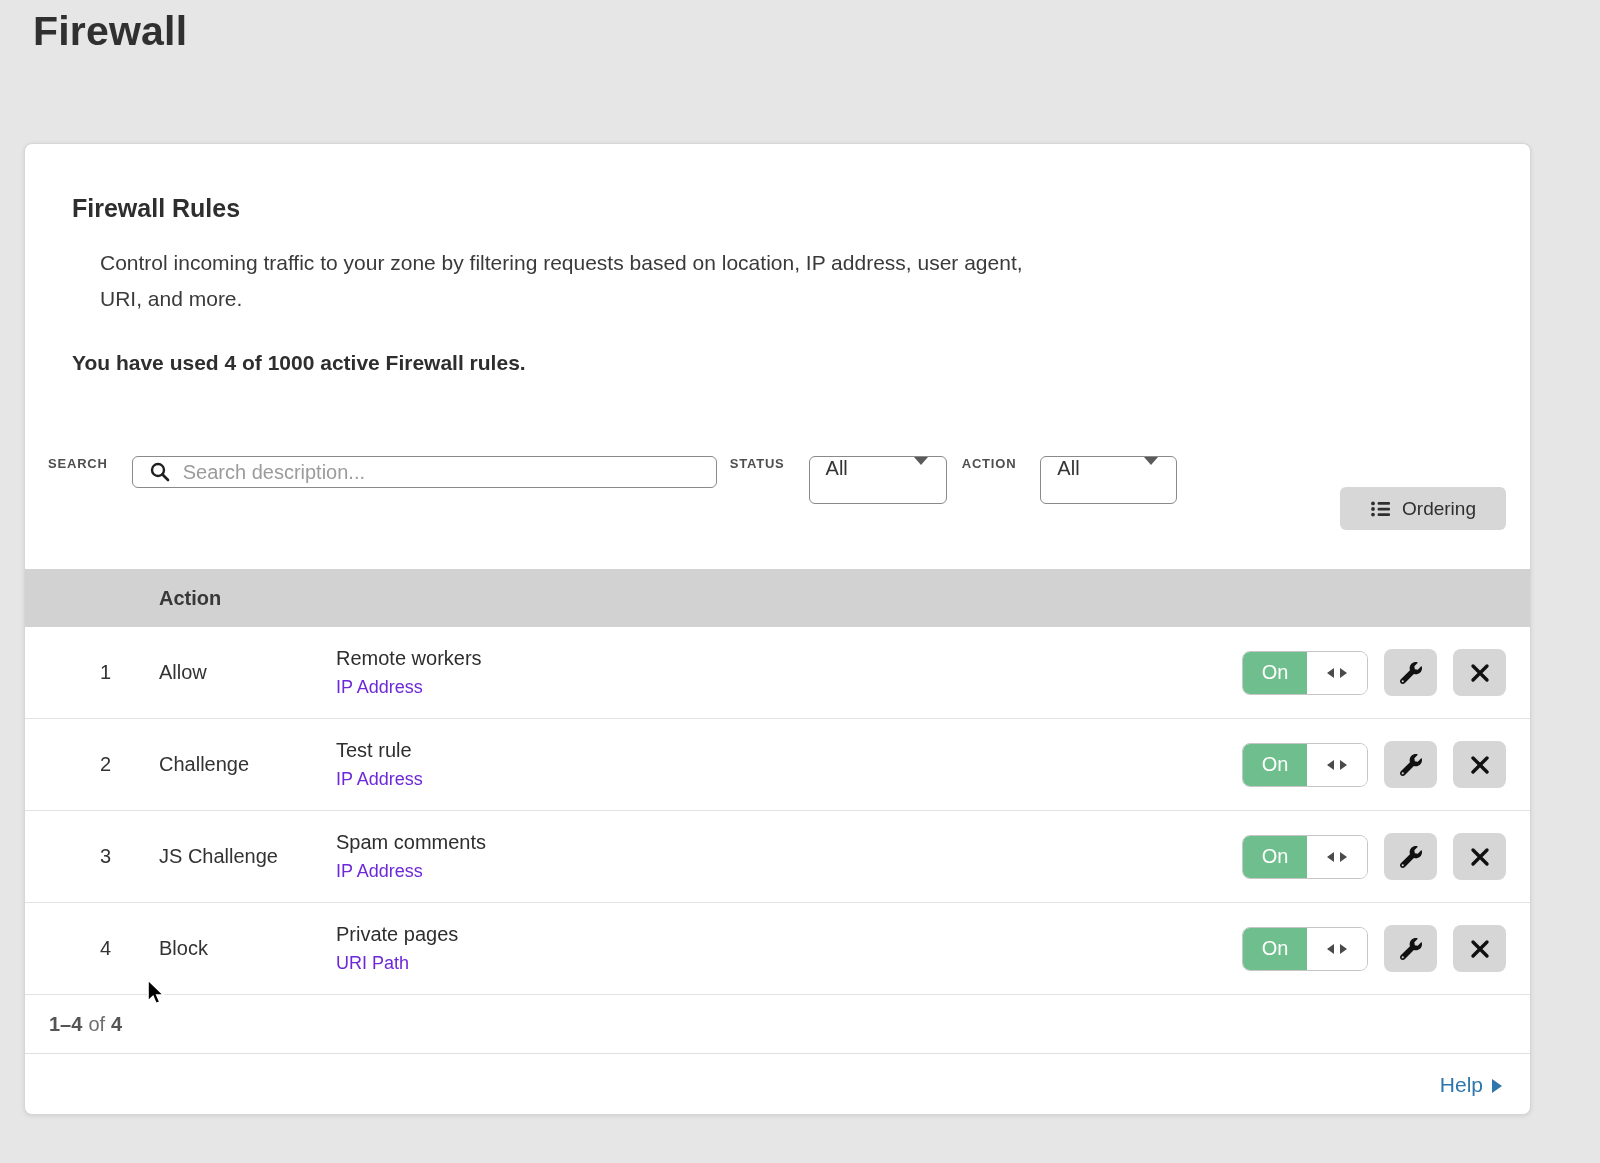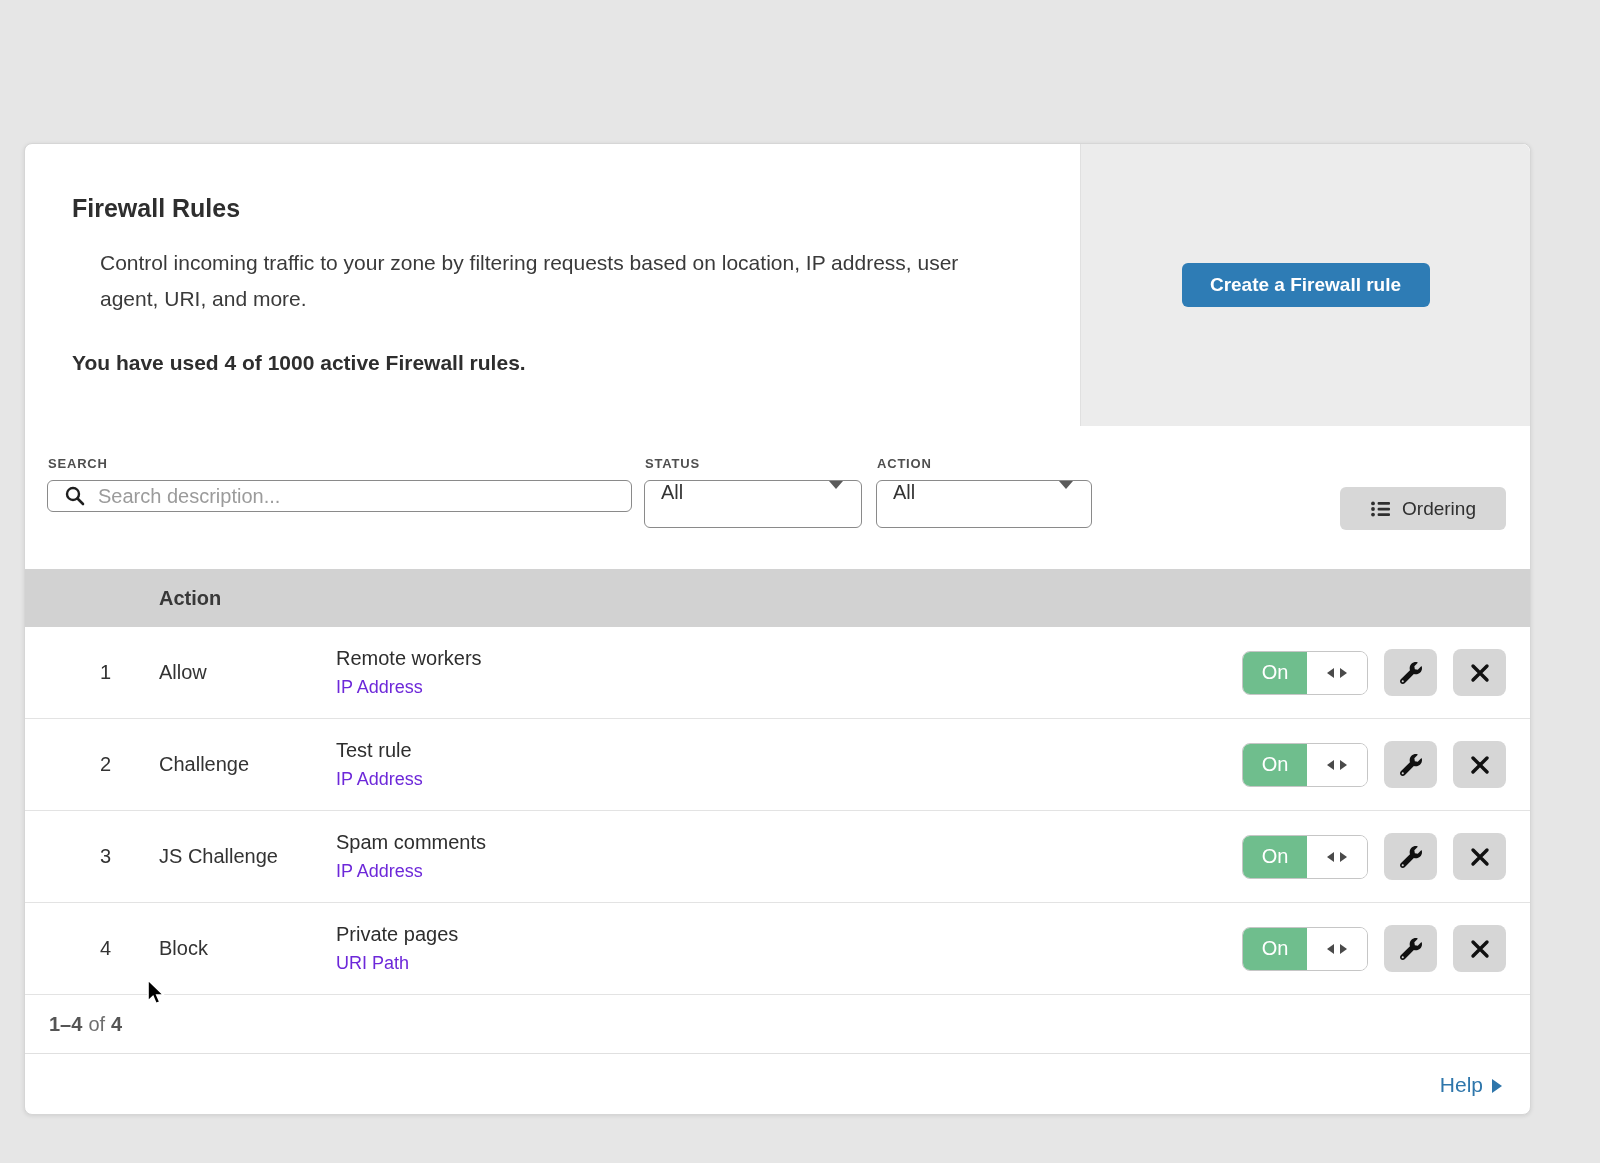--- a/index.html
+++ b/index.html
@@ -53,21 +53,21 @@
     cursor: pointer;
     display: flex; align-items: center; justify-content: center;
   }
 
   
   .filters {
     height: 143px;
     padding: 30px 24px 0 22px;
     display: flex; align-items: flex-start;
   }
-  .filter-group { display: flex; flex-direction: column; }
+  .filter-group { display: flex; flex-direction: row; gap: 24px; }
   .filter-label {
     font-size: 13px; font-weight: 700; letter-spacing: 0.8px;
     color: #4f4f4f; margin: 0 0 9px 1px;
   }
   .search-box {
     width: 585px; height: 32px;
     border: 1.5px solid #8a8a8a; border-radius: 6px;
     background: #fff;
     display: flex; align-items: center;
     padding: 0 14px 0 16px;
@@ -189,32 +189,30 @@
     margin-top: 2px;
   }
 
   
   .cursor { position: absolute; left: 142px; top: 978px; pointer-events: none; }
 </style>
 </head>
 <body>
 
 <div class="page-header">
+  <div class="page-title">Firewall</div>
 </div>
 
 <div class="card">
 
   <div class="card-top">
     <div class="intro">
       <div class="intro-heading">Firewall Rules</div>
       <div class="intro-desc">Control incoming traffic to your zone by filtering requests based on location, IP address, user agent, URI, and more.</div>
       <div class="intro-usage">You have used 4 of 1000 active Firewall rules.</div>
-    </div>
-    <div class="side-panel">
-      <button class="create-btn">Create a Firewall rule</button>
     </div>
   </div>
 
   <div class="filters">
     <div class="filter-group">
       <div class="filter-label">SEARCH</div>
       <div class="search-box">
         <svg width="22" height="22" viewBox="0 0 22 22">
           <circle cx="9" cy="9" r="6" fill="none" stroke="#1f1f1f" stroke-width="2.4"></circle>
           <line x1="13.5" y1="13.5" x2="19" y2="19" stroke="#1f1f1f" stroke-width="2.6" stroke-linecap="round"></line>

